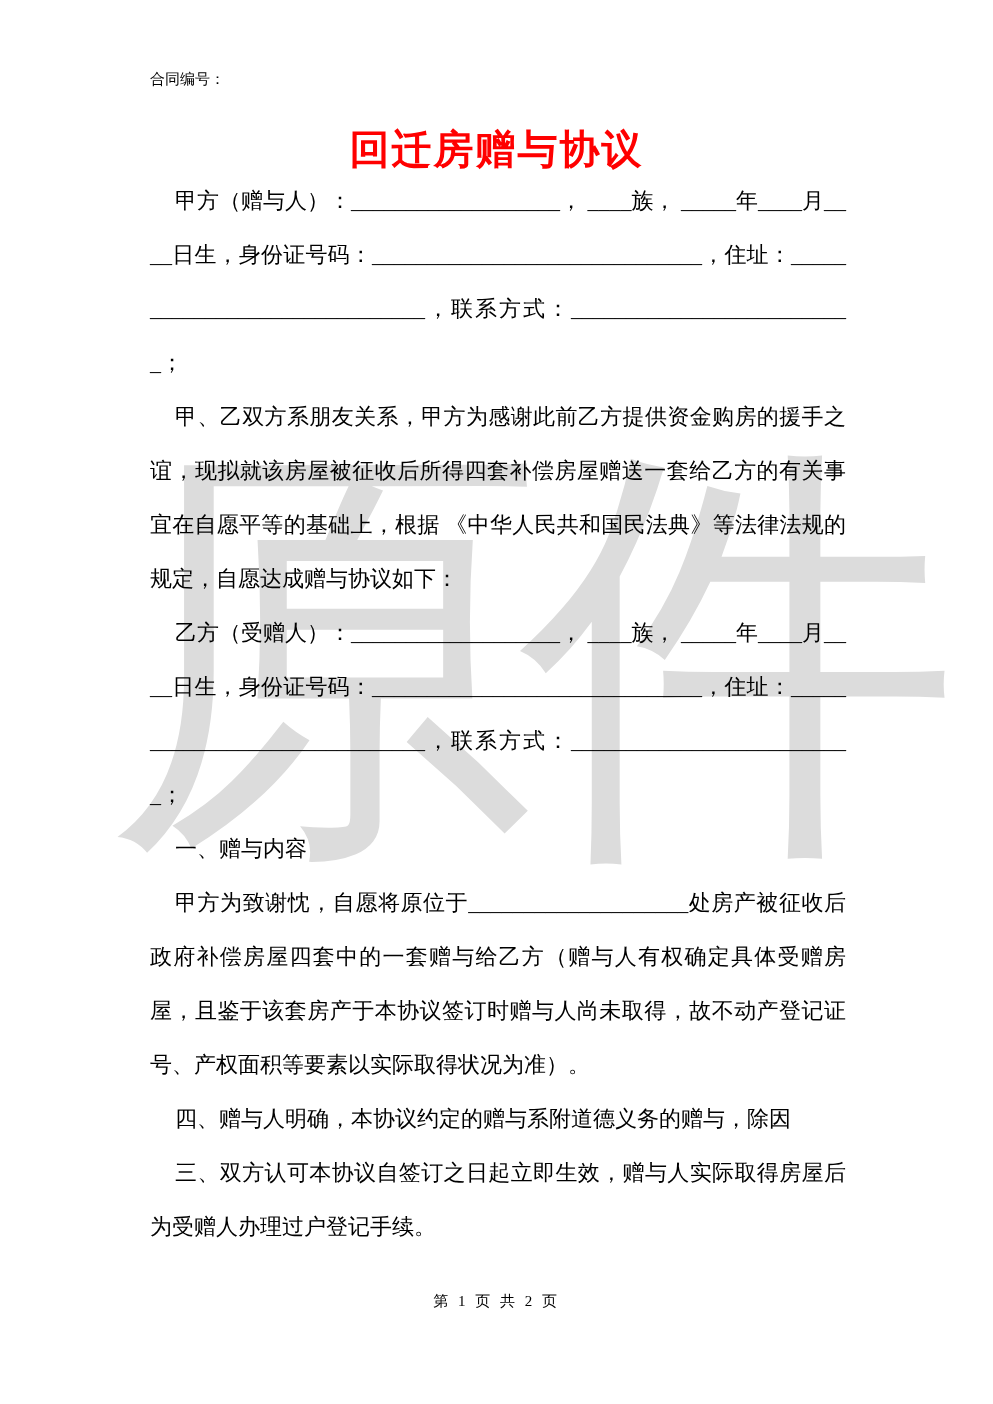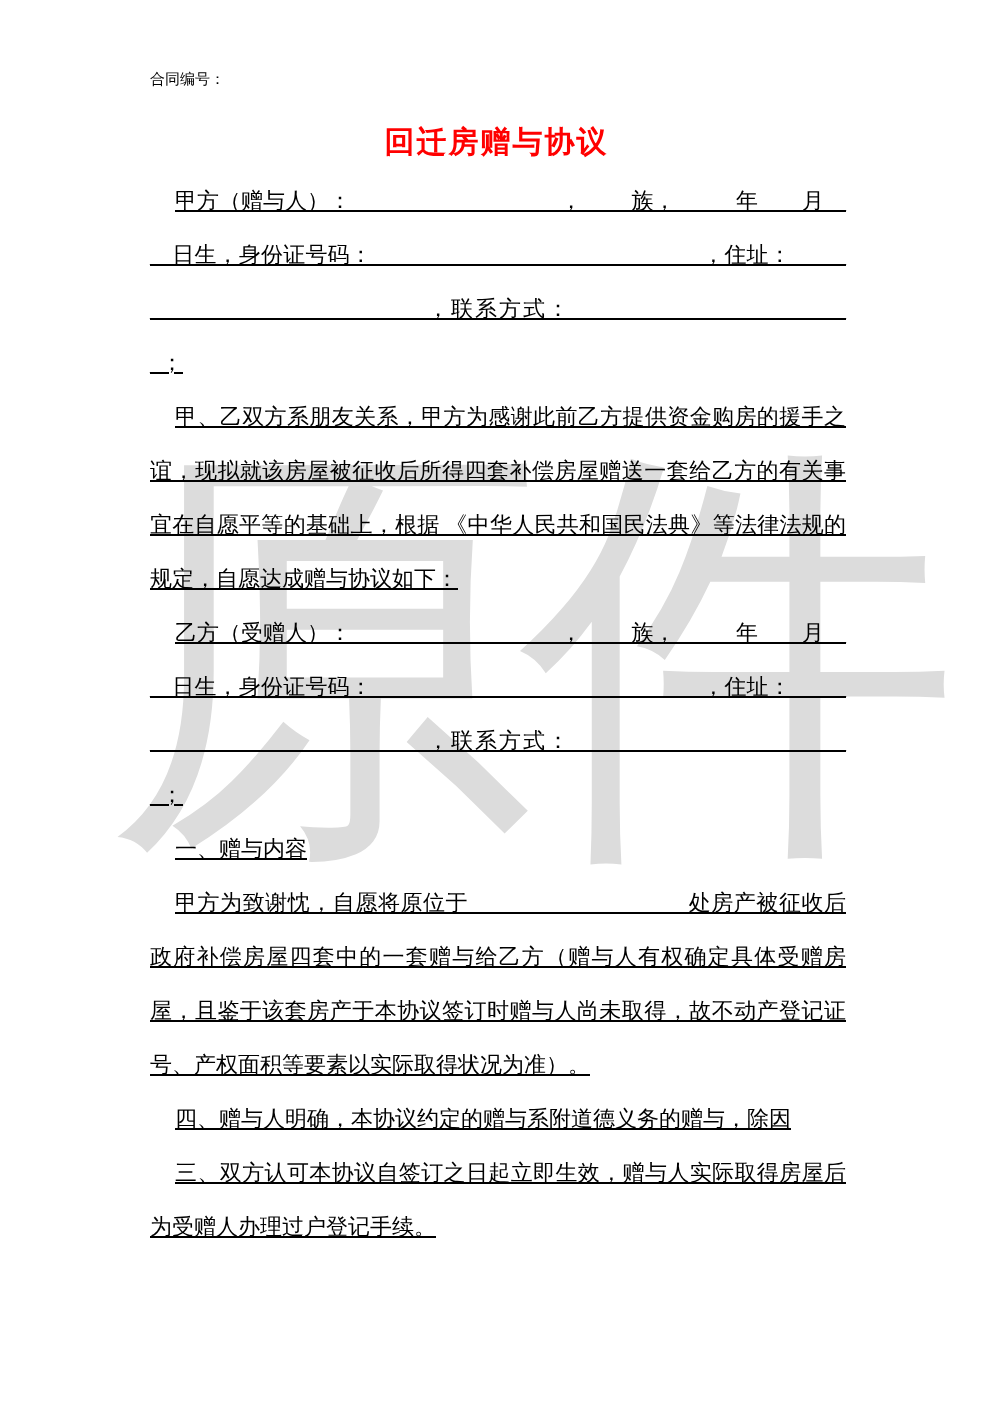--- a/index.html
+++ b/index.html
@@ -25,21 +25,21 @@
     top:70px;
     font-size:15px;
     z-index:2;
   }
   .title{
     position:absolute;
     left:0;
     top:122px;
     width:100%;
     text-align:center;
-    font-size:30px;
+    font-size:40px;
     font-weight:bold;
     color:var(--title-color);
     letter-spacing:2px;
     z-index:2;
   }
   .watermark{
     position:absolute;
     left:105px;
     top:420px;
     width:840px;
@@ -55,21 +55,20 @@
   .doc-body{
     position:absolute;
     left:150px;
     top:174px;
     width:696px;
     z-index:2;
     font-size:22px;
     line-height:54px;
     text-align:justify;
     word-break:break-all;
-    text-decoration:underline;
   }
   .para{
     text-indent:25px;
     margin:0;
   }
   .footer{
     position:absolute;
     left:0;
     top:1292px;
     width:100%;
@@ -92,13 +91,14 @@
   <div class="doc-body">
       <p class="para clause">甲方（赠与人）：___________________， ____族， _____年____月____日生，身份证号码：______________________________，住址：______________________________，联系方式：__________________________；</p>
       <p class="para clause">甲、乙双方系朋友关系，甲方为感谢此前乙方提供资金购房的援手之谊，现拟就该房屋被征收后所得四套补偿房屋赠送一套给乙方的有关事宜在自愿平等的基础上，根据 《中华人民共和国民法典》等法律法规的规定，自愿达成赠与协议如下：</p>
       <p class="para clause">乙方（受赠人）：___________________， ____族， _____年____月____日生，身份证号码：______________________________，住址：______________________________，联系方式：__________________________；</p>
       <p class="para heading">一、赠与内容</p>
       <p class="para clause">甲方为致谢忱，自愿将原位于____________________处房产被征收后政府补偿房屋四套中的一套赠与给乙方（赠与人有权确定具体受赠房屋，且鉴于该套房产于本协议签订时赠与人尚未取得，故不动产登记证号、产权面积等要素以实际取得状况为准）。</p>
       <p class="para clause">四、赠与人明确，本协议约定的赠与系附道德义务的赠与，除因</p>
       <p class="para clause">三、双方认可本协议自签订之日起立即生效，赠与人实际取得房屋后为受赠人办理过户登记手续。</p>
     </div>
 
+  <div class="footer">第 1 页 共 2 页</div>
 </div>
 
 </body></html>

